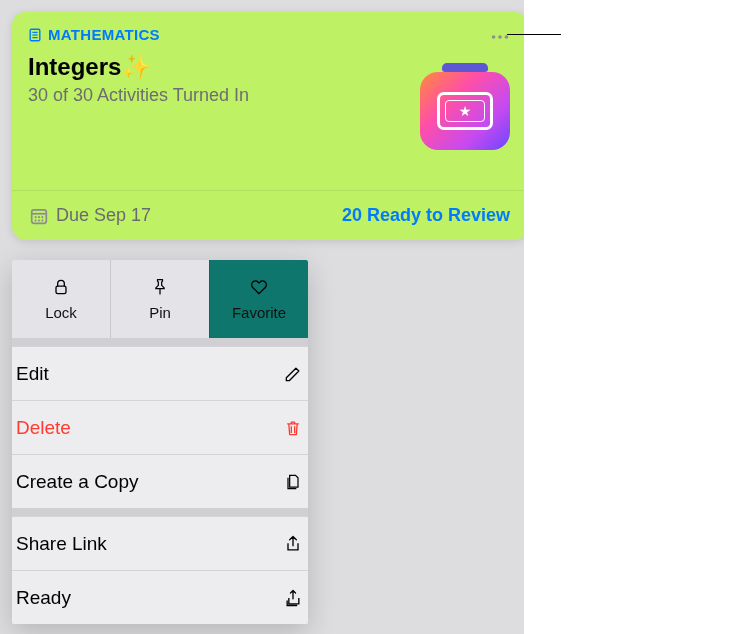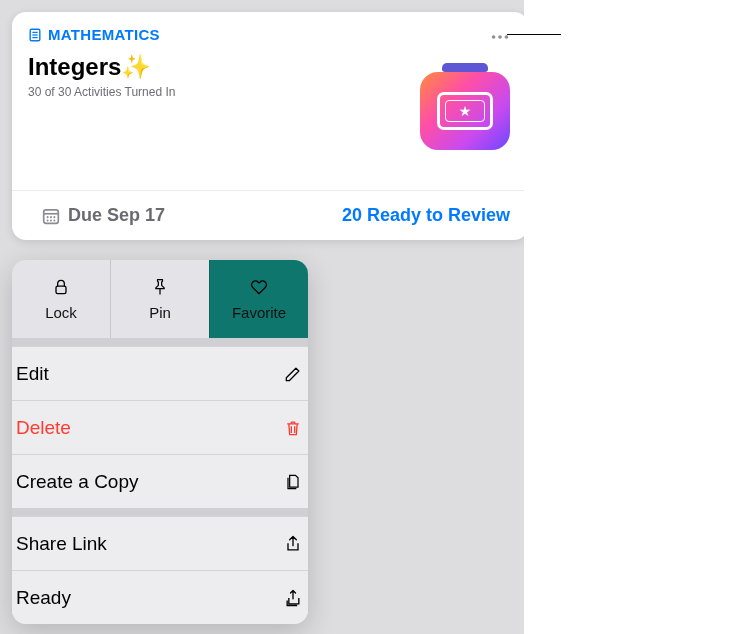--- a/index.html
+++ b/index.html
@@ -25,21 +25,21 @@
       width: 210px;
       height: 634px;
       background: #fff;
     }
     .card {
       position: absolute;
       left: 12px;
       top: 12px;
       width: 516px;
       height: 228px;
-      background: #ffffff;
+      background: #bef264;
       border-radius: 14px;
       box-shadow: 0 2px 8px rgba(0,0,0,0.12);
     }
     .card-top {
       padding: 14px 16px 0 16px;
     }
     .subject-row {
       display: flex;
       align-items: center;
       gap: 6px;
@@ -77,21 +77,21 @@
       margin-top: 10px;
       font-size: 24px;
       font-weight: 700;
       color: #000;
       display: flex;
       align-items: center;
       gap: 0;
     }
     .subtitle {
       margin-top: 4px;
-      font-size: 12px;
+      font-size: 18px;
       color: #6d6d72;
     }
     .app-icon {
       position: absolute;
       right: 18px;
       top: 48px;
       width: 90px;
       height: 90px;
     }
     .app-icon .cap {
@@ -137,36 +137,36 @@
       left: 0; right: 0; bottom: 0;
       height: 50px;
       border-top: 1px solid rgba(0,0,0,0.07);
       display: flex;
       align-items: center;
       justify-content: space-between;
       padding: 0 18px;
     }
     .due {
       display: flex; align-items: center; gap: 8px;
-      color: #6a6a70; font-size: 18px; font-weight: 700; margin-left: 12px;
+      color: #6a6a70; font-size: 18px; font-weight: 400;
     }
     .due-ic { width:18px; height:18px; display:inline-flex; align-items:center; justify-content:center; color:#8b8b91;}
     .ready {
       color: #007aff;
       font-size: 18px;
       font-weight: 700;
     }
 
     .menu {
       position: absolute;
       left: 12px;
       top: 260px;
       width: 296px;
       background: #e4e4e8;
-      border-radius: 14px;
+      border-radius: 2px;
       overflow: hidden;
       box-shadow: 0 8px 28px rgba(0,0,0,0.18);
     }
     .menu-top {
       display: flex;
       height: 78px;
     }
     .top-btn {
       flex: 1;
       display: flex;

